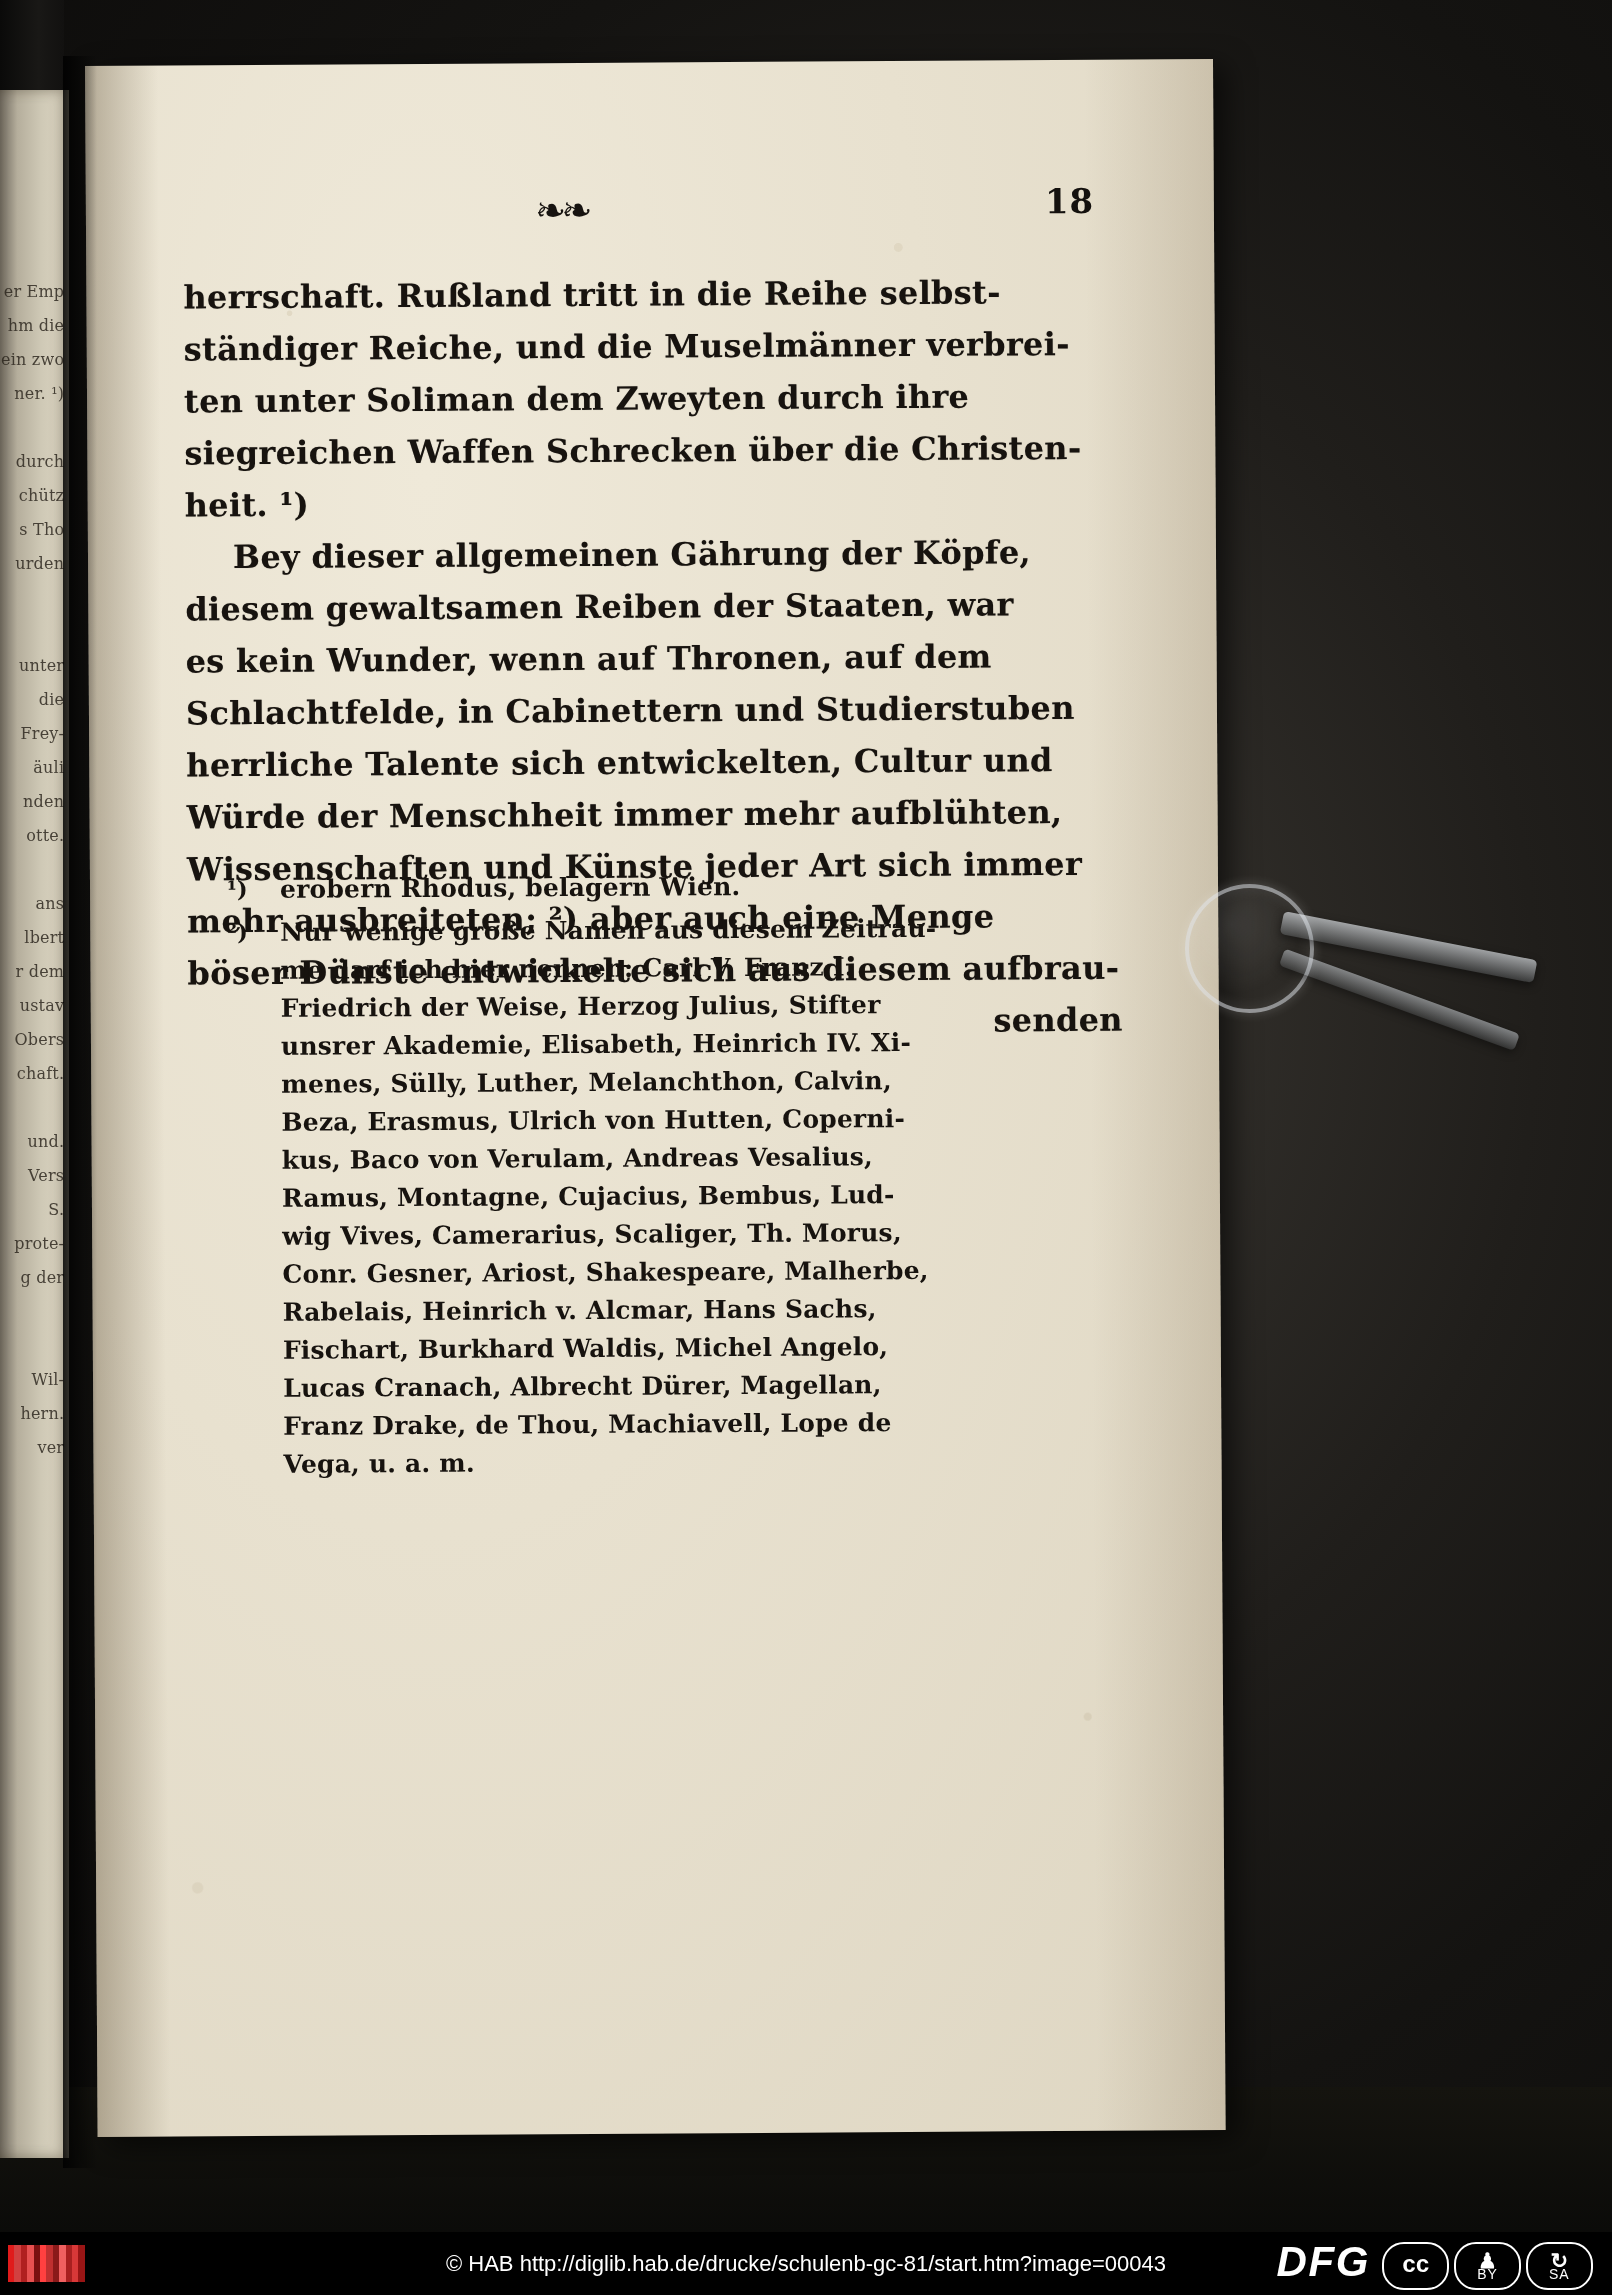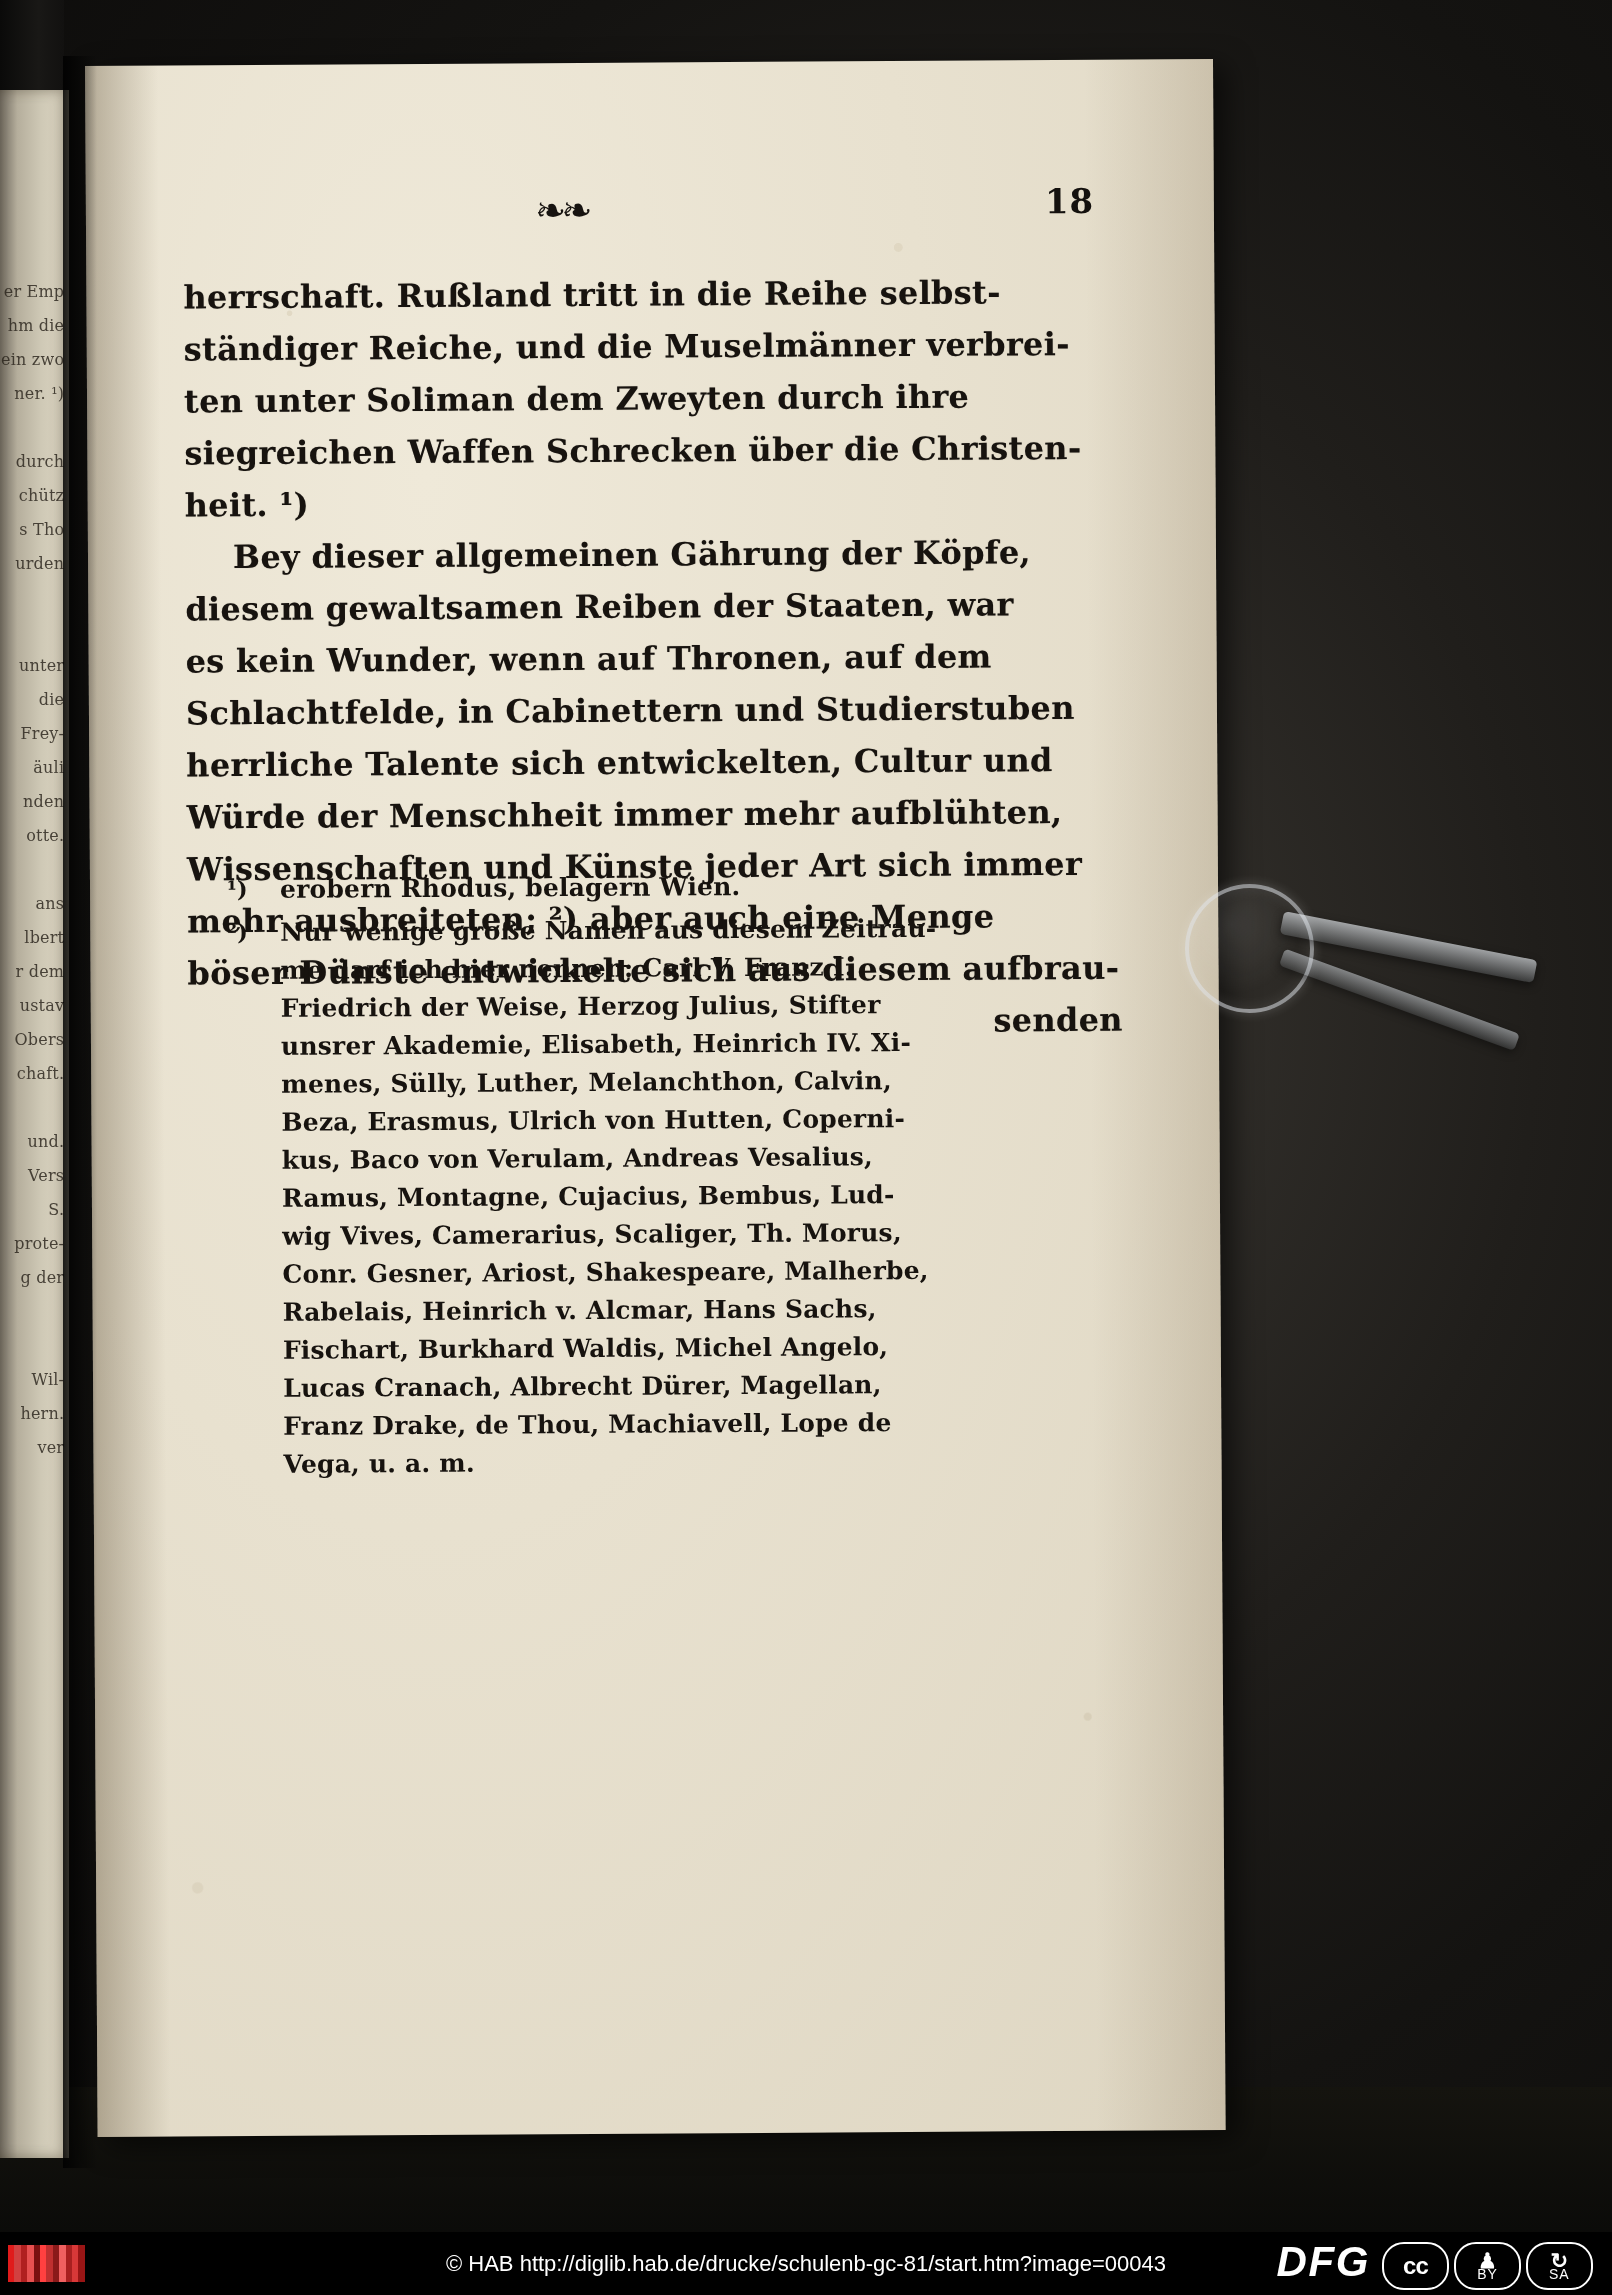--- a/index.html
+++ b/index.html
@@ -292,21 +292,21 @@
     display: flex;
     align-items: center;
     gap: 4.8px;
   }
   .cc-badge {
     width: 63px;
     height: 44px;
     border: 2.4px solid #fff;
     border-radius: 22px;
     color: #fff;
-    font-family: Liberation Sans, sans-serif;
+    font-family: Liberation Mono, monospace;
     font-size: 24px;
     font-weight: bold;
     display: flex;
     align-items: center;
     justify-content: center;
     letter-spacing: -0.8px;
   }
   .cc-icon {
     width: 63px;
     height: 44px;

